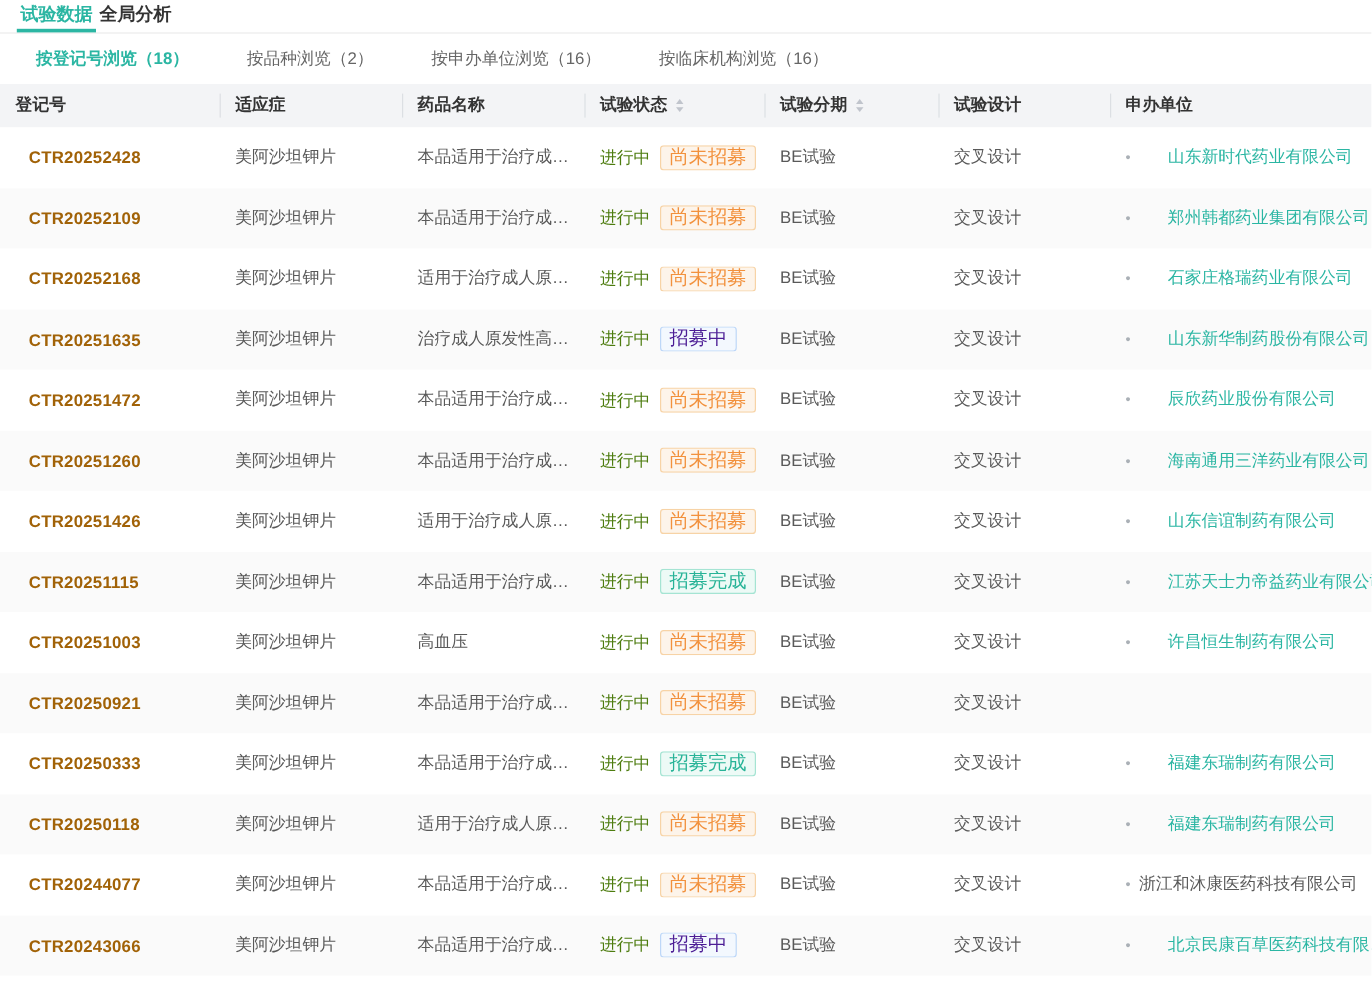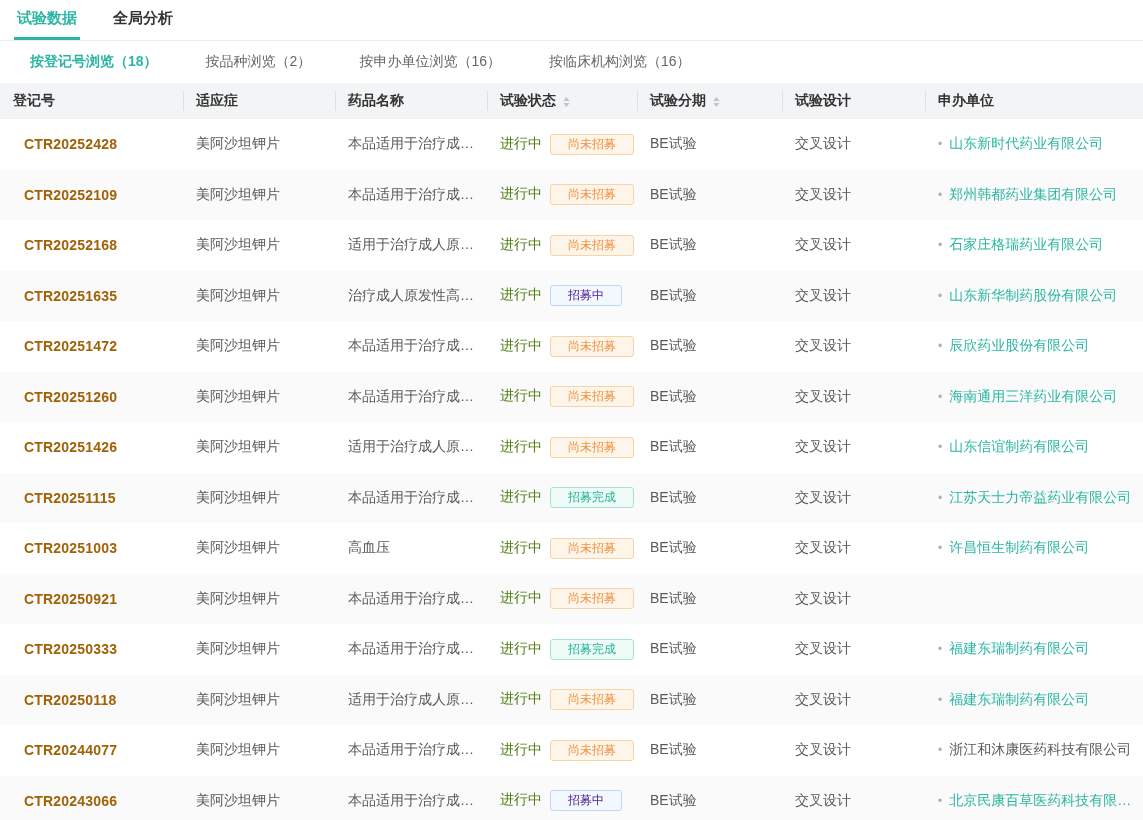--- a/index.html
+++ b/index.html
@@ -1,20 +1,20 @@
 <!DOCTYPE html>
 <html><head>
 <meta charset="utf-8">
 <style>
   * { box-sizing: border-box; margin: 0; padding: 0; }
   html,body { width: 1143px; height: 820px; background: #ffffff; overflow: hidden; }
   body { font-family: "Liberation Sans", "DejaVu Sans", sans-serif; color: #595959; }
 
   
-  .top-tabs { display: flex; gap: 30px; padding: 0 14px; height: 41px; border-bottom: 1px solid #ececec; }
+  .top-tabs { display: flex; padding: 0 14px; height: 28px; border-bottom: 1px solid #ececec; }
   .top-tab { display: flex; align-items: center; font-size: 15px; font-weight: 700; color: #333;
              border-bottom: 3px solid transparent; padding: 0 3px; cursor: pointer; }
   .top-tab.active { color: #2bb6a3; border-bottom-color: #2bb6a3; }
 
   
   .sub-tabs { display: flex; gap: 48px; padding: 0 30px; height: 42px; align-items: center; }
   .sub-tab { font-size: 14px; color: #666; cursor: pointer; white-space: nowrap; }
   .sub-tab.active { color: #2bb6a3; font-weight: 700; }
 
   
@@ -27,27 +27,27 @@
         height: 20px; background: #dcdfe3; }
   .sorter { display: inline-flex; flex-direction: column; margin-left: 7px; cursor: pointer; gap: 1px; }
   .sorter span { font-size: 7px; line-height: 5px; color: #c0c4cc; transform: scaleX(1.5); }
 
   .row { height: 50.5px; align-items: center; font-size: 14px; }
   .row:nth-child(even) { background: #fafafa; }
   .cell { padding-left: 13px; white-space: nowrap; overflow: hidden; }
   .c-id { padding-left: 24px; }
   .id-link { color: #a16207; font-weight: 700; cursor: pointer; letter-spacing: 0.2px; }
   .status-text { margin-right: 8px; color: #4d7c0f; }
-  .badge { display: inline-block; font-size: 12px; line-height: 17px; padding: 1px 17px;
+  .badge { display: inline-block; font-size: 16px; line-height: 17px; padding: 1px 7px;
            border-radius: 3px; border: 1px solid transparent; }
   .badge.orange { color: #f2913d; background: #fdf4ea; border-color: #f7d3a6; }
   .badge.blue   { color: #4c1d95; background: #f3f8fe; border-color: #bdd7f8; }
   .badge.green  { color: #27b397; background: #edfaf6; border-color: #a5e4d3; }
   .bullet { color: #aab0b6; margin-right: 7px; font-size: 12px; }
-  .sponsor.link { color: #2bb6a3; cursor: pointer; }
+  .sponsor.link { color: #2bb6a3; cursor: pointer; margin-left: 24px; }
   .sponsor.plain { color: #595959; }
 </style>
 </head>
 <body>
 
 <div class="top-tabs">
   <div class="top-tab active">试验数据</div>
   <div class="top-tab">全局分析</div>
 </div>
 

